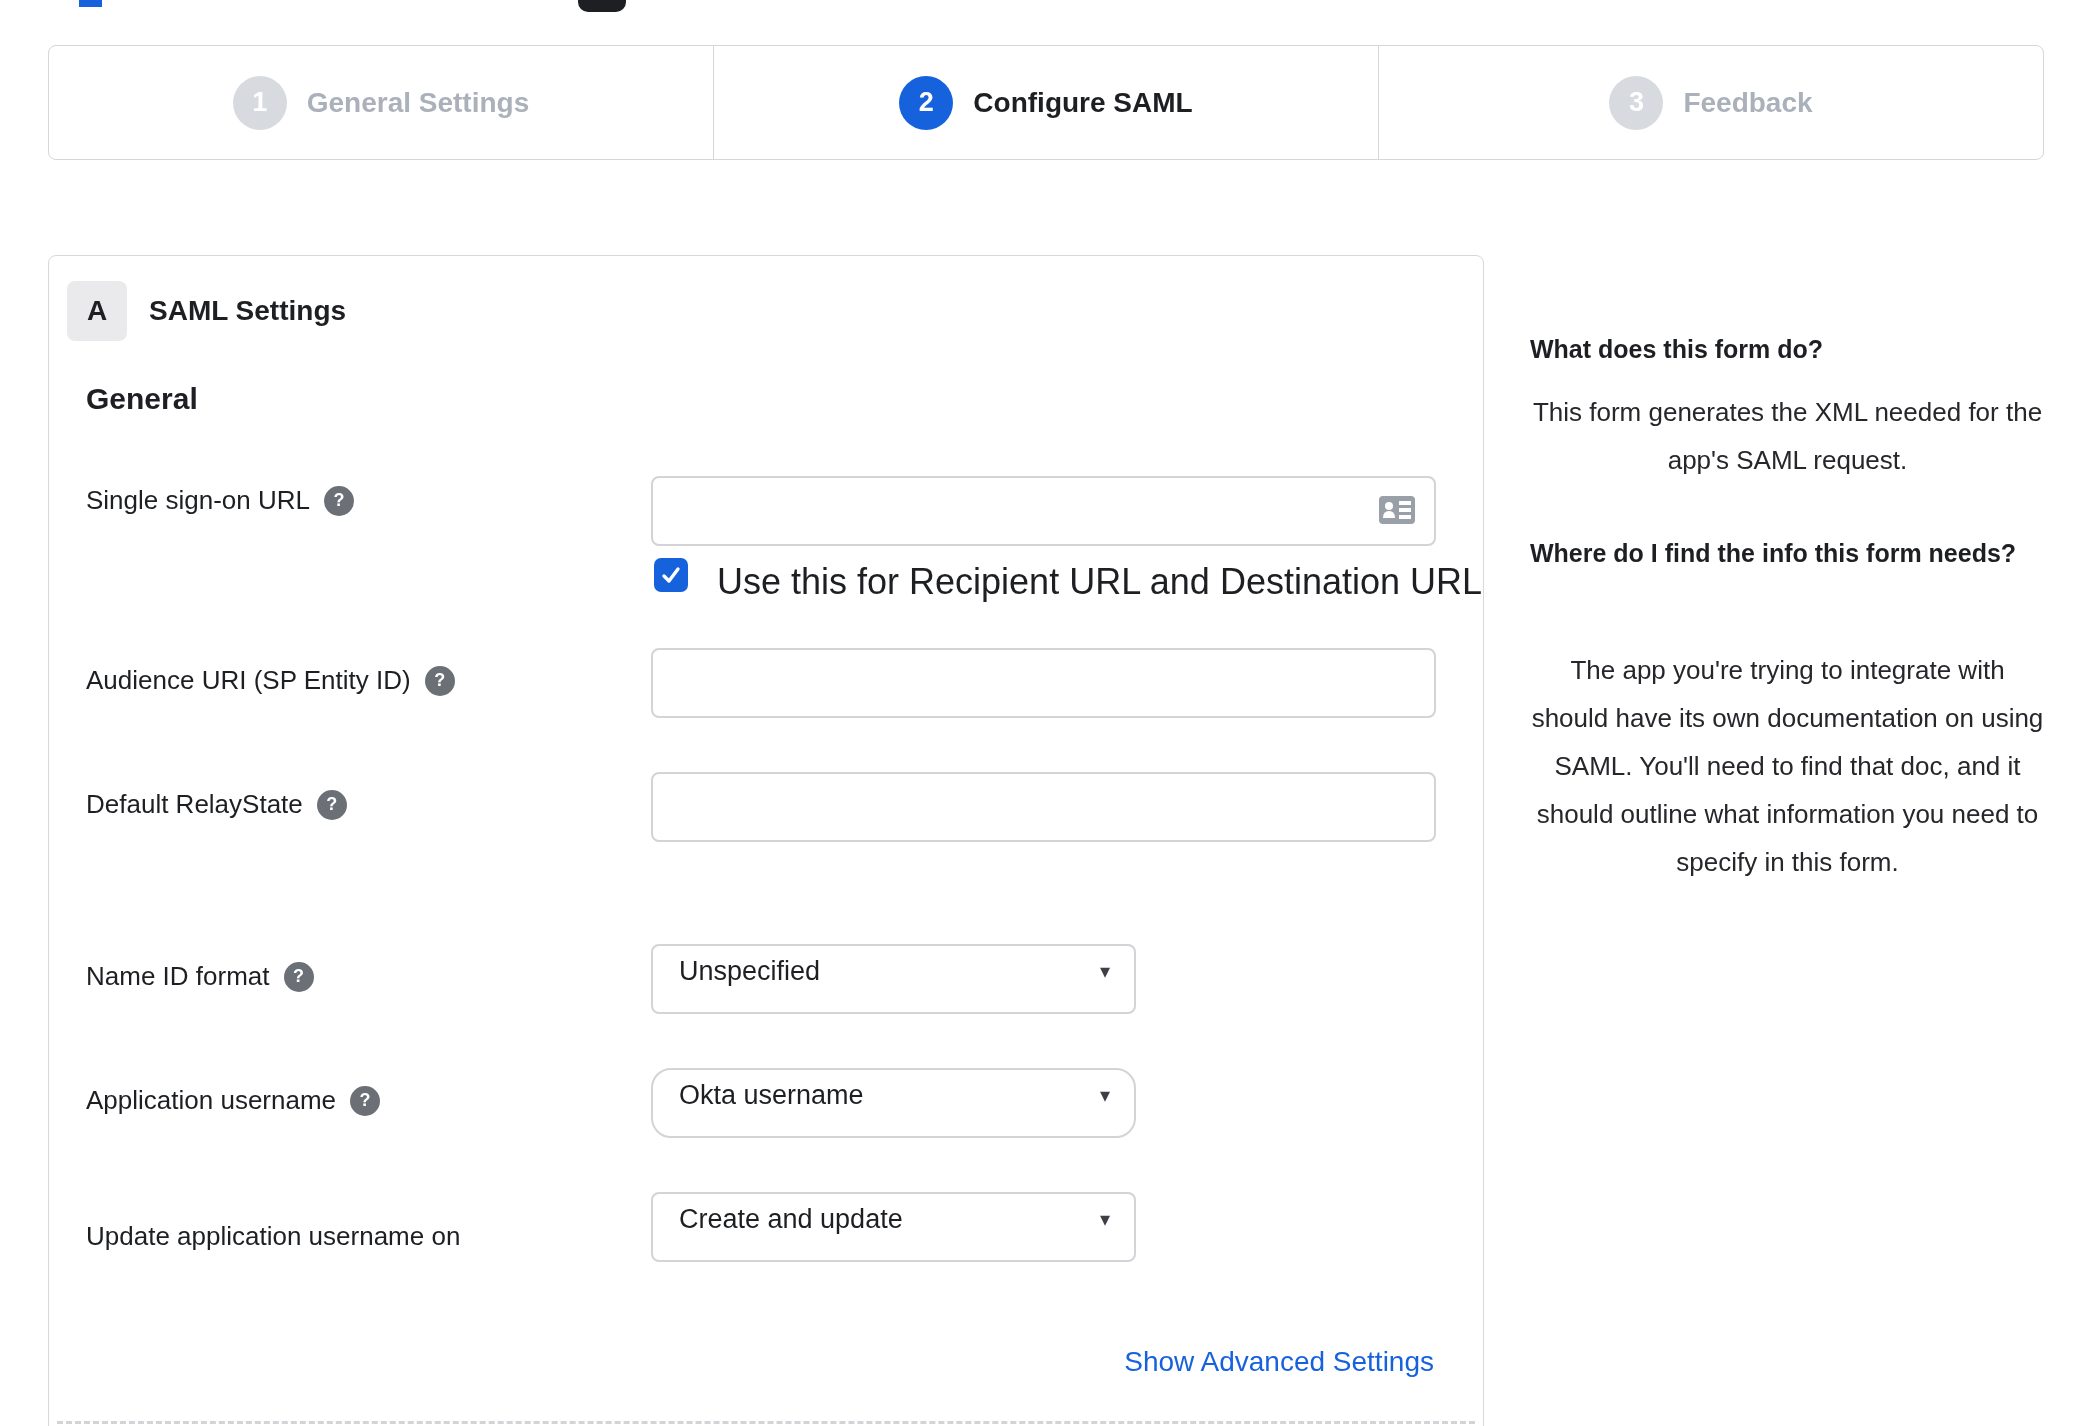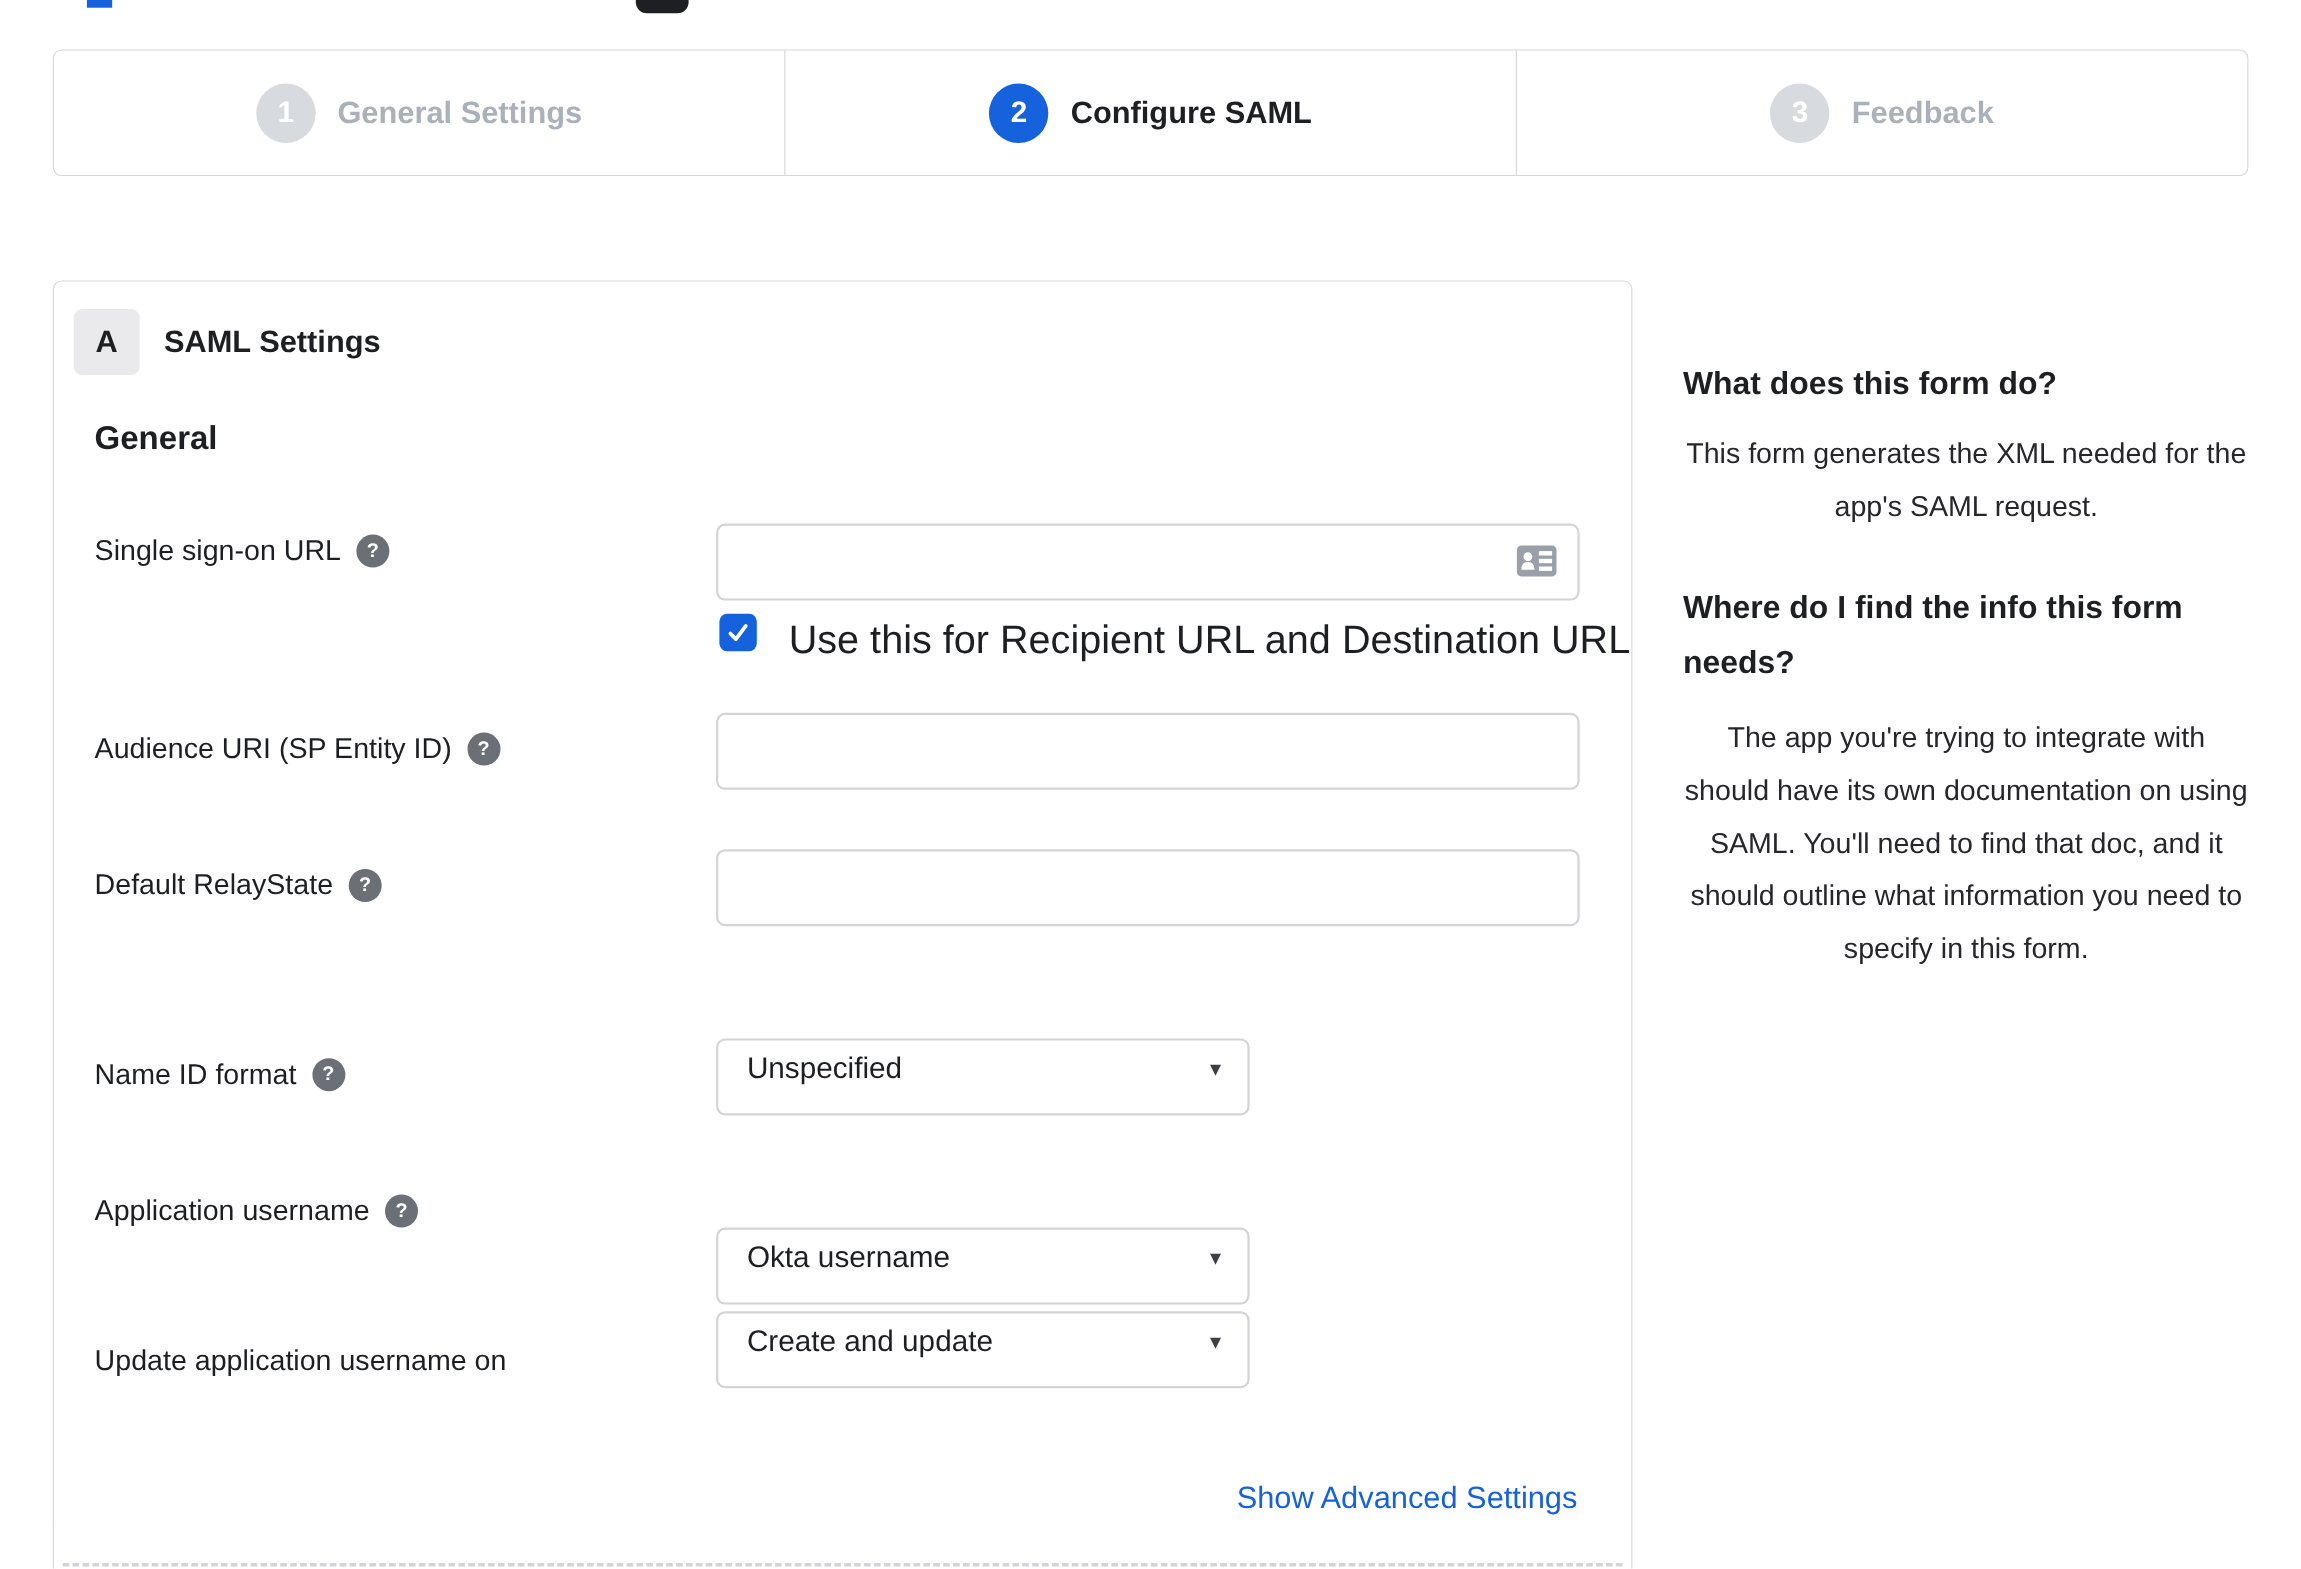--- a/index.html
+++ b/index.html
@@ -76,21 +76,21 @@
   .select-value { font-size: 27px; color: #1d1f23; flex: 1 1 auto; }
   .select-arrow { font-size: 20px; color: #3c3f44; flex: 0 0 auto; }
 
   .advanced-link {
     position: absolute; right: 49px; top: 1090px;
     font-size: 28px; color: #1662dd; text-decoration: none; cursor: pointer;
   }
   .dashed-divider { position: absolute; left: 8px; right: 8px; top: 1165px; border-top: 3px dashed #d4d4d8; }
 
   
-  .sb-heading { position: absolute; left: 1530px; width: 515px; font-size: 29px; font-weight: bold; line-height: 50px; color: #1d1f23; }
+  .sb-heading { position: absolute; left: 1530px; width: 515px; font-size: 25px; font-weight: bold; line-height: 50px; color: #1d1f23; }
   .sb-body { position: absolute; left: 1530px; width: 515px; font-size: 26px; line-height: 48px; color: #26262b; text-align: center; }
 </style>
 </head>
 <body>
 
 <div class="frag-blue"></div>
 <div class="frag-dark"></div>
 
 <div class="stepper">
   <div class="step">
@@ -151,21 +151,21 @@
   </div>
   <div class="select-box" style="top:688px;">
     <span class="select-value">Unspecified</span>
     <span class="select-arrow">▾</span>
   </div>
 
   <div class="field-label" style="left:37px; top:829px;">
     <span>Application username</span>
     <span class="help-icon">?</span>
   </div>
-  <div class="select-box" style="top:860px;">
+  <div class="select-box" style="top:812px;border-radius:20px;">
     <span class="select-value">Okta username</span>
     <span class="select-arrow">▾</span>
   </div>
 
   <div class="field-label" style="left:37px; top:953px;margin-top:12px;">
     <span>Update application username on</span>
   </div>
   <div class="select-box" style="top:936px;">
     <span class="select-value">Create and update</span>
     <span class="select-arrow">▾</span>

